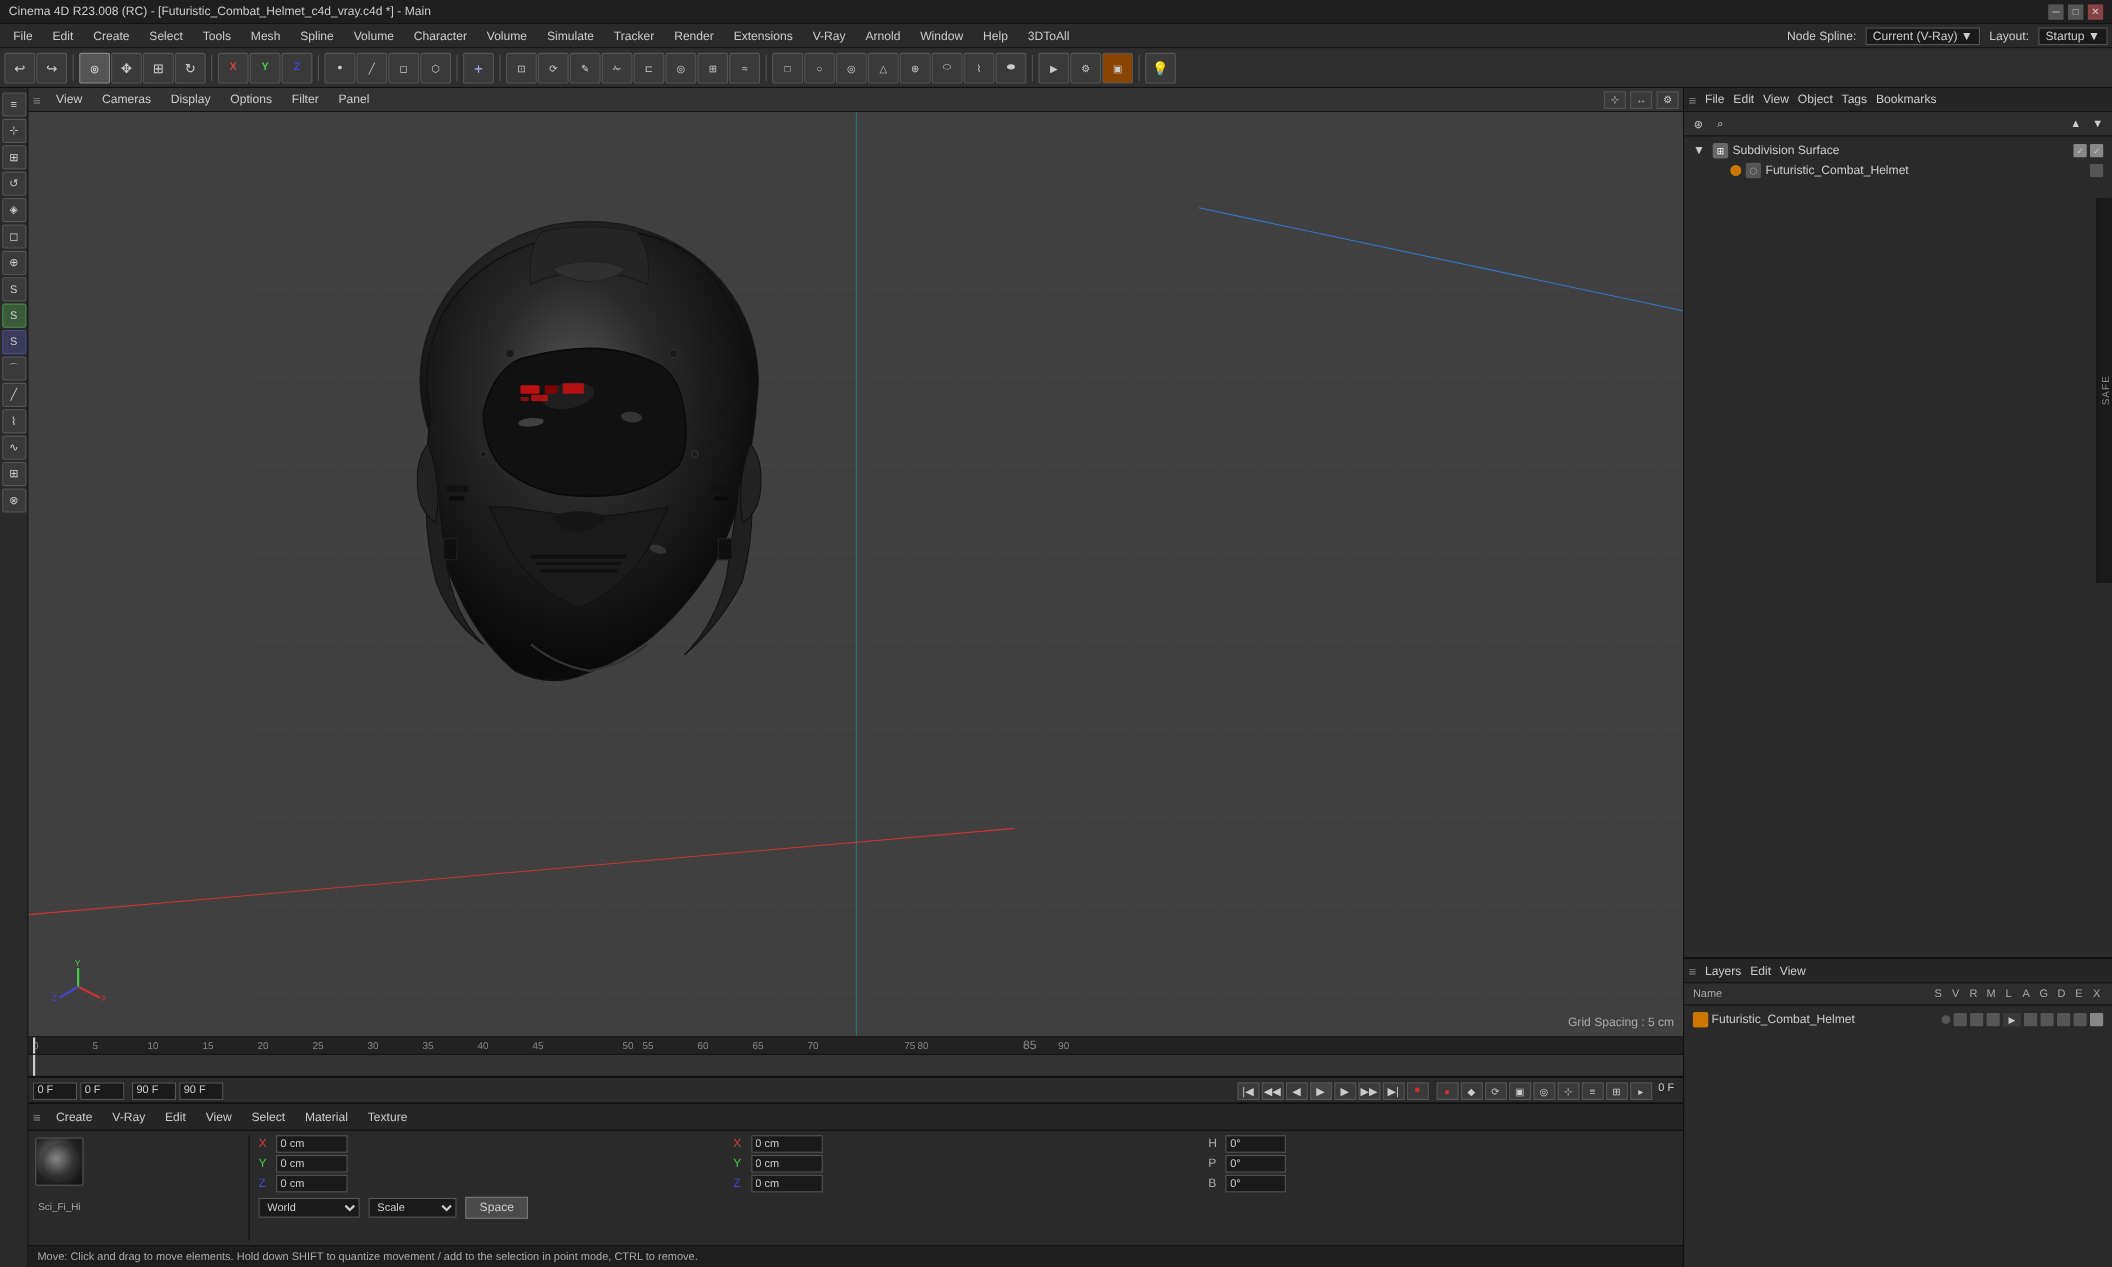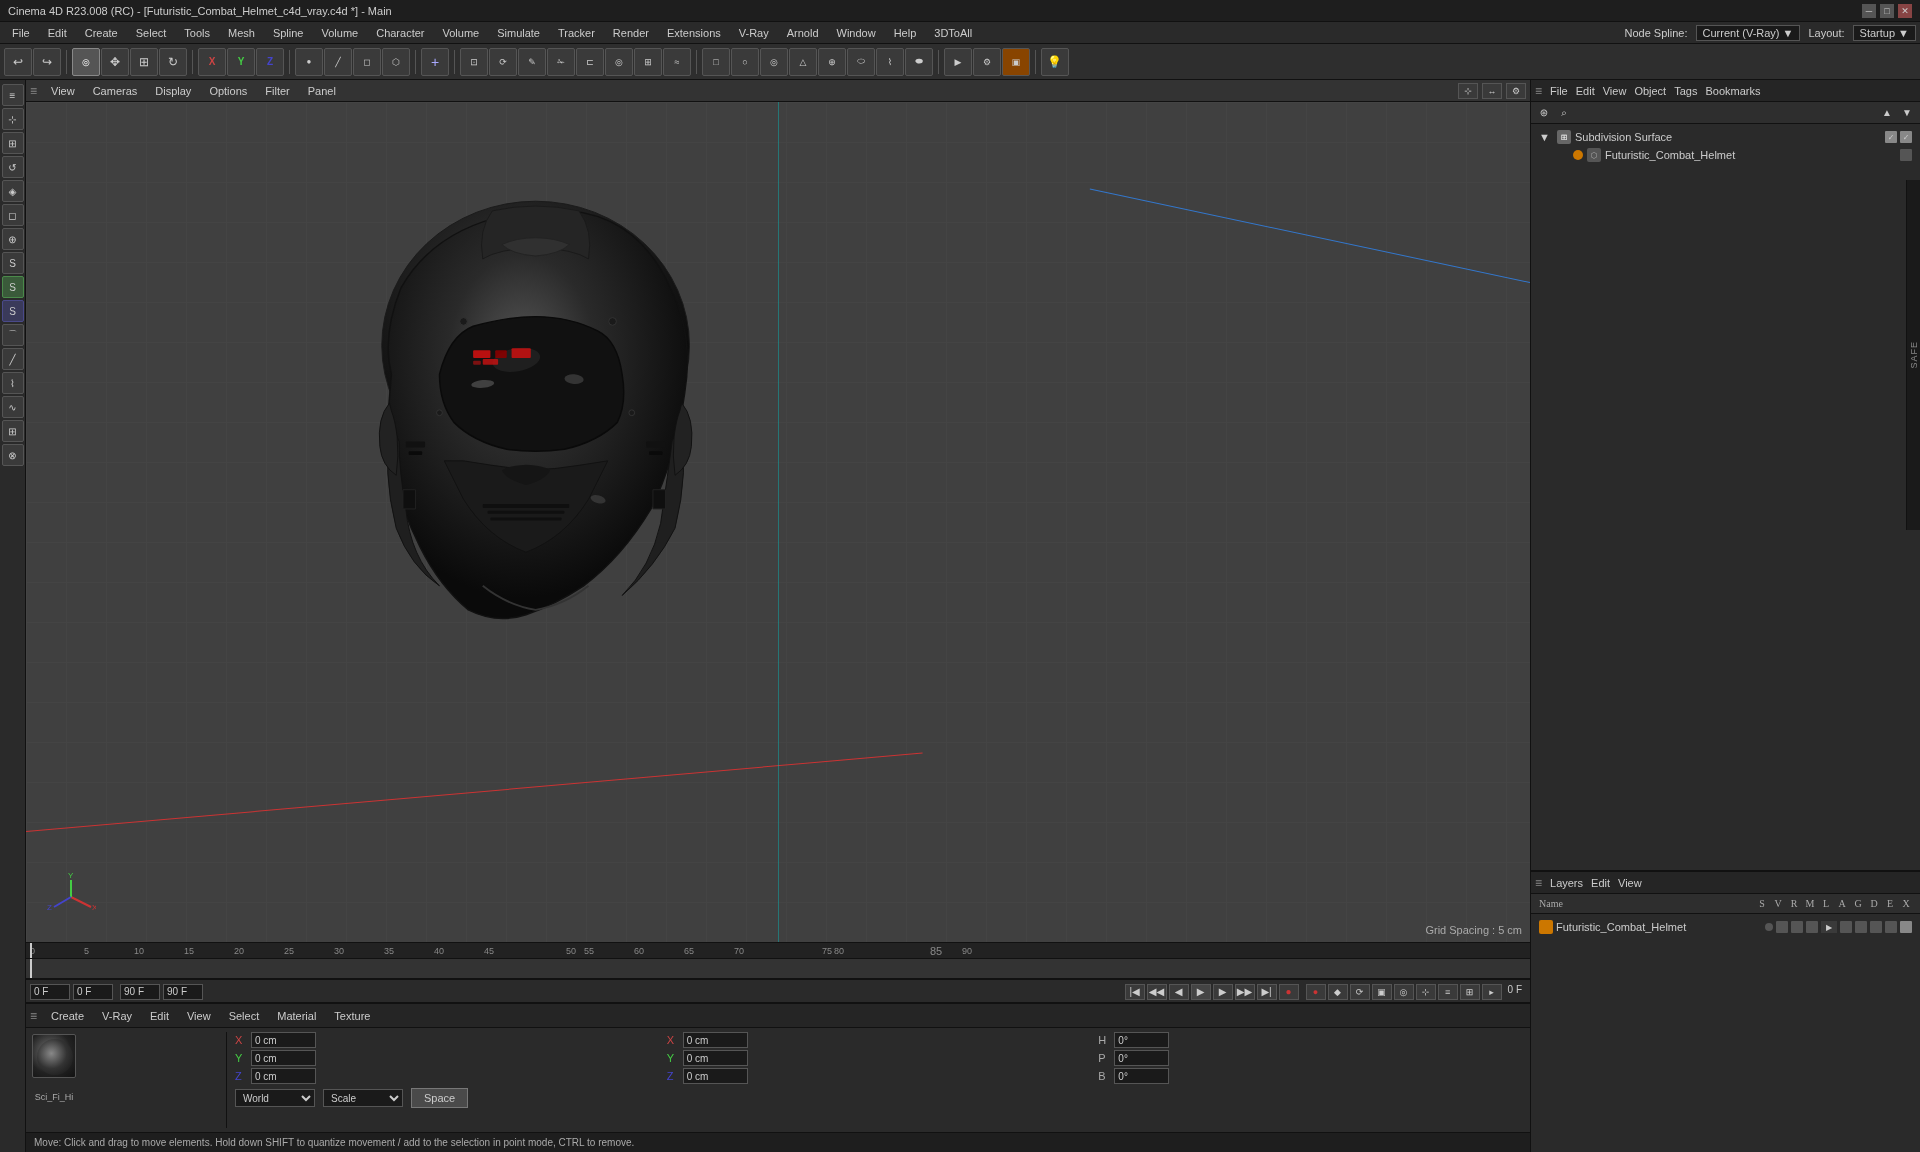--- a/index.html
+++ b/index.html
@@ -350,21 +350,20 @@
     }
     #layers-header-row {
       height: 20px;
       background: #2e2e2e;
       display: flex;
       align-items: center;
       padding: 0 8px;
       border-bottom: 1px solid #111;
       color: #aaa;
       font-size: 10px;
-      font-family: Liberation Serif, serif;
     }
     #layers-content {
       flex: 1;
       padding: 4px;
     }
     .layer-row {
       display: flex;
       align-items: center;
       padding: 2px 4px;
       gap: 4px;
@@ -857,21 +856,21 @@
               <input class="coord-input" value="0 cm" style="width: 65px;">
             </div>
 
             <div class="coord-row">
               <span class="coord-label">B</span>
               <input class="coord-input" value="0°" style="width: 55px;">
             </div>
           </div>
 
           <div style="display:flex;align-items:center;gap:8px;margin-top:4px;">
-            <select class="scale-select" style="width:80px;">
+            <select class="scale-select" style="width:92px;">
               <option>World</option>
               <option>Object</option>
             </select>
             <select class="scale-select" style="width:80px;">
               <option>Scale</option>
               <option>Size</option>
             </select>
             <button class="apply-btn">Space</button>
           </div>
         </div>

